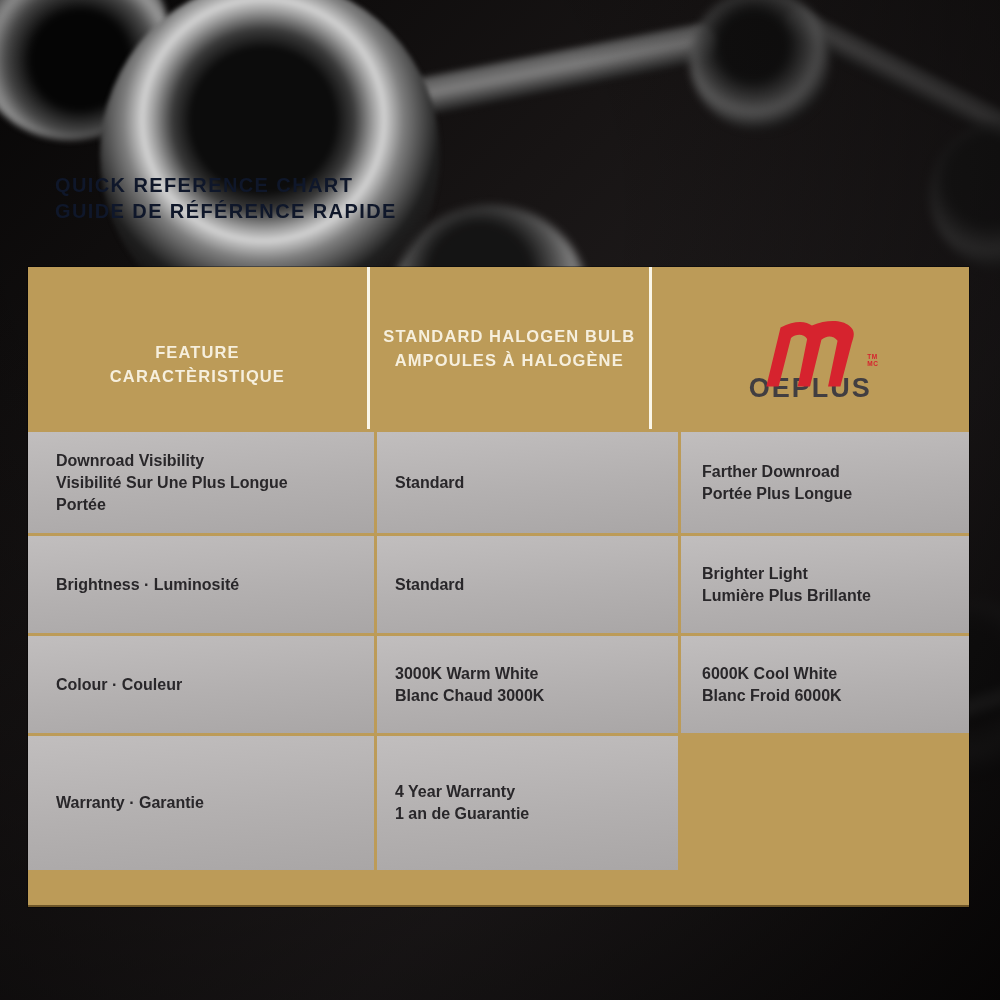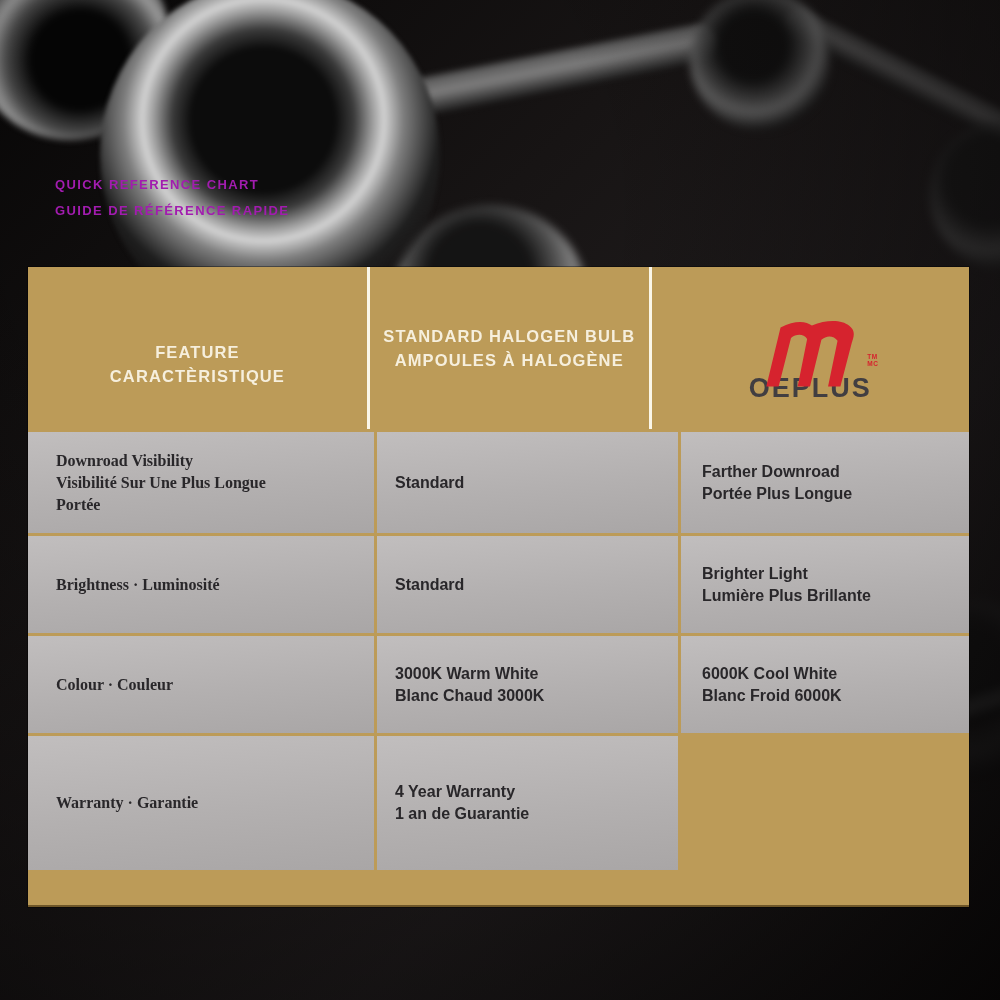--- a/index.html
+++ b/index.html
@@ -51,21 +51,21 @@
   .rod-4{left:520px;top:330px;width:26px;height:230px;transform:rotate(-35deg);
     background:linear-gradient(90deg,#333,#6e6e6e 45%,#101010);opacity:.6;}
   .rod-5{left:840px;top:700px;width:240px;height:26px;transform:rotate(-18deg);
     background:linear-gradient(180deg,#2e2e2e,#565656 45%,#0c0c0c);opacity:.5;}
   .vignette{position:absolute;inset:0;
     background:radial-gradient(ellipse at 32% 22%, rgba(0,0,0,0) 0 30%, rgba(5,4,4,.55) 75%, rgba(3,2,2,.85) 100%);}
 
   
   .title{
     position:absolute;left:55px;top:172px;z-index:2;
-    color:#a21caf;font-size:13px;font-weight:700;letter-spacing:1.4px;
+    color:#0f172a;font-size:20px;font-weight:700;letter-spacing:1.4px;
     line-height:26px;white-space:pre-line;text-transform:uppercase;
   }
 
   
   .table{
     position:absolute;left:28px;top:267px;z-index:2;
     width:941px;
     display:grid;
     grid-template-columns:346px 301px 288px;
     grid-template-rows:162px 101px 97px 97px 134px 32px;
@@ -87,21 +87,21 @@
   .th-1{width:346px;margin-top:32px;}
   .th-2{width:285px;}
   .th-3{width:324px;flex-direction:column;justify-content:center;}
   .vdiv{width:3px;background:#faf6e8;margin:0;}
   .cell{
     background:linear-gradient(175deg,#c1bebe 0%,#b3b0b0 55%,#a9a6a6 100%);
     display:flex;align-items:center;
     color:#29272a;font-size:16px;font-weight:700;line-height:22px;
     white-space:pre-line;
   }
-  .cell.c1{padding-left:28px;padding-right:20px;font-family:Liberation Serif, serif;}
+  .cell.c1{padding-left:28px;padding-right:20px;}
   .cell.c2{padding-left:18px;padding-right:14px;}
   .cell.c3{padding-left:21px;}
   .tfoot{grid-column:1 / span 3;background:#bc9b58;}
 
   
   .brand{display:flex;flex-direction:column;align-items:center;gap:4px;}
   .m-wrap{position:relative;width:118px;height:76px;}
   .m-wrap svg{display:block;width:118px;height:76px;}
   .tmmark{
     position:absolute;right:-9px;bottom:3px;

